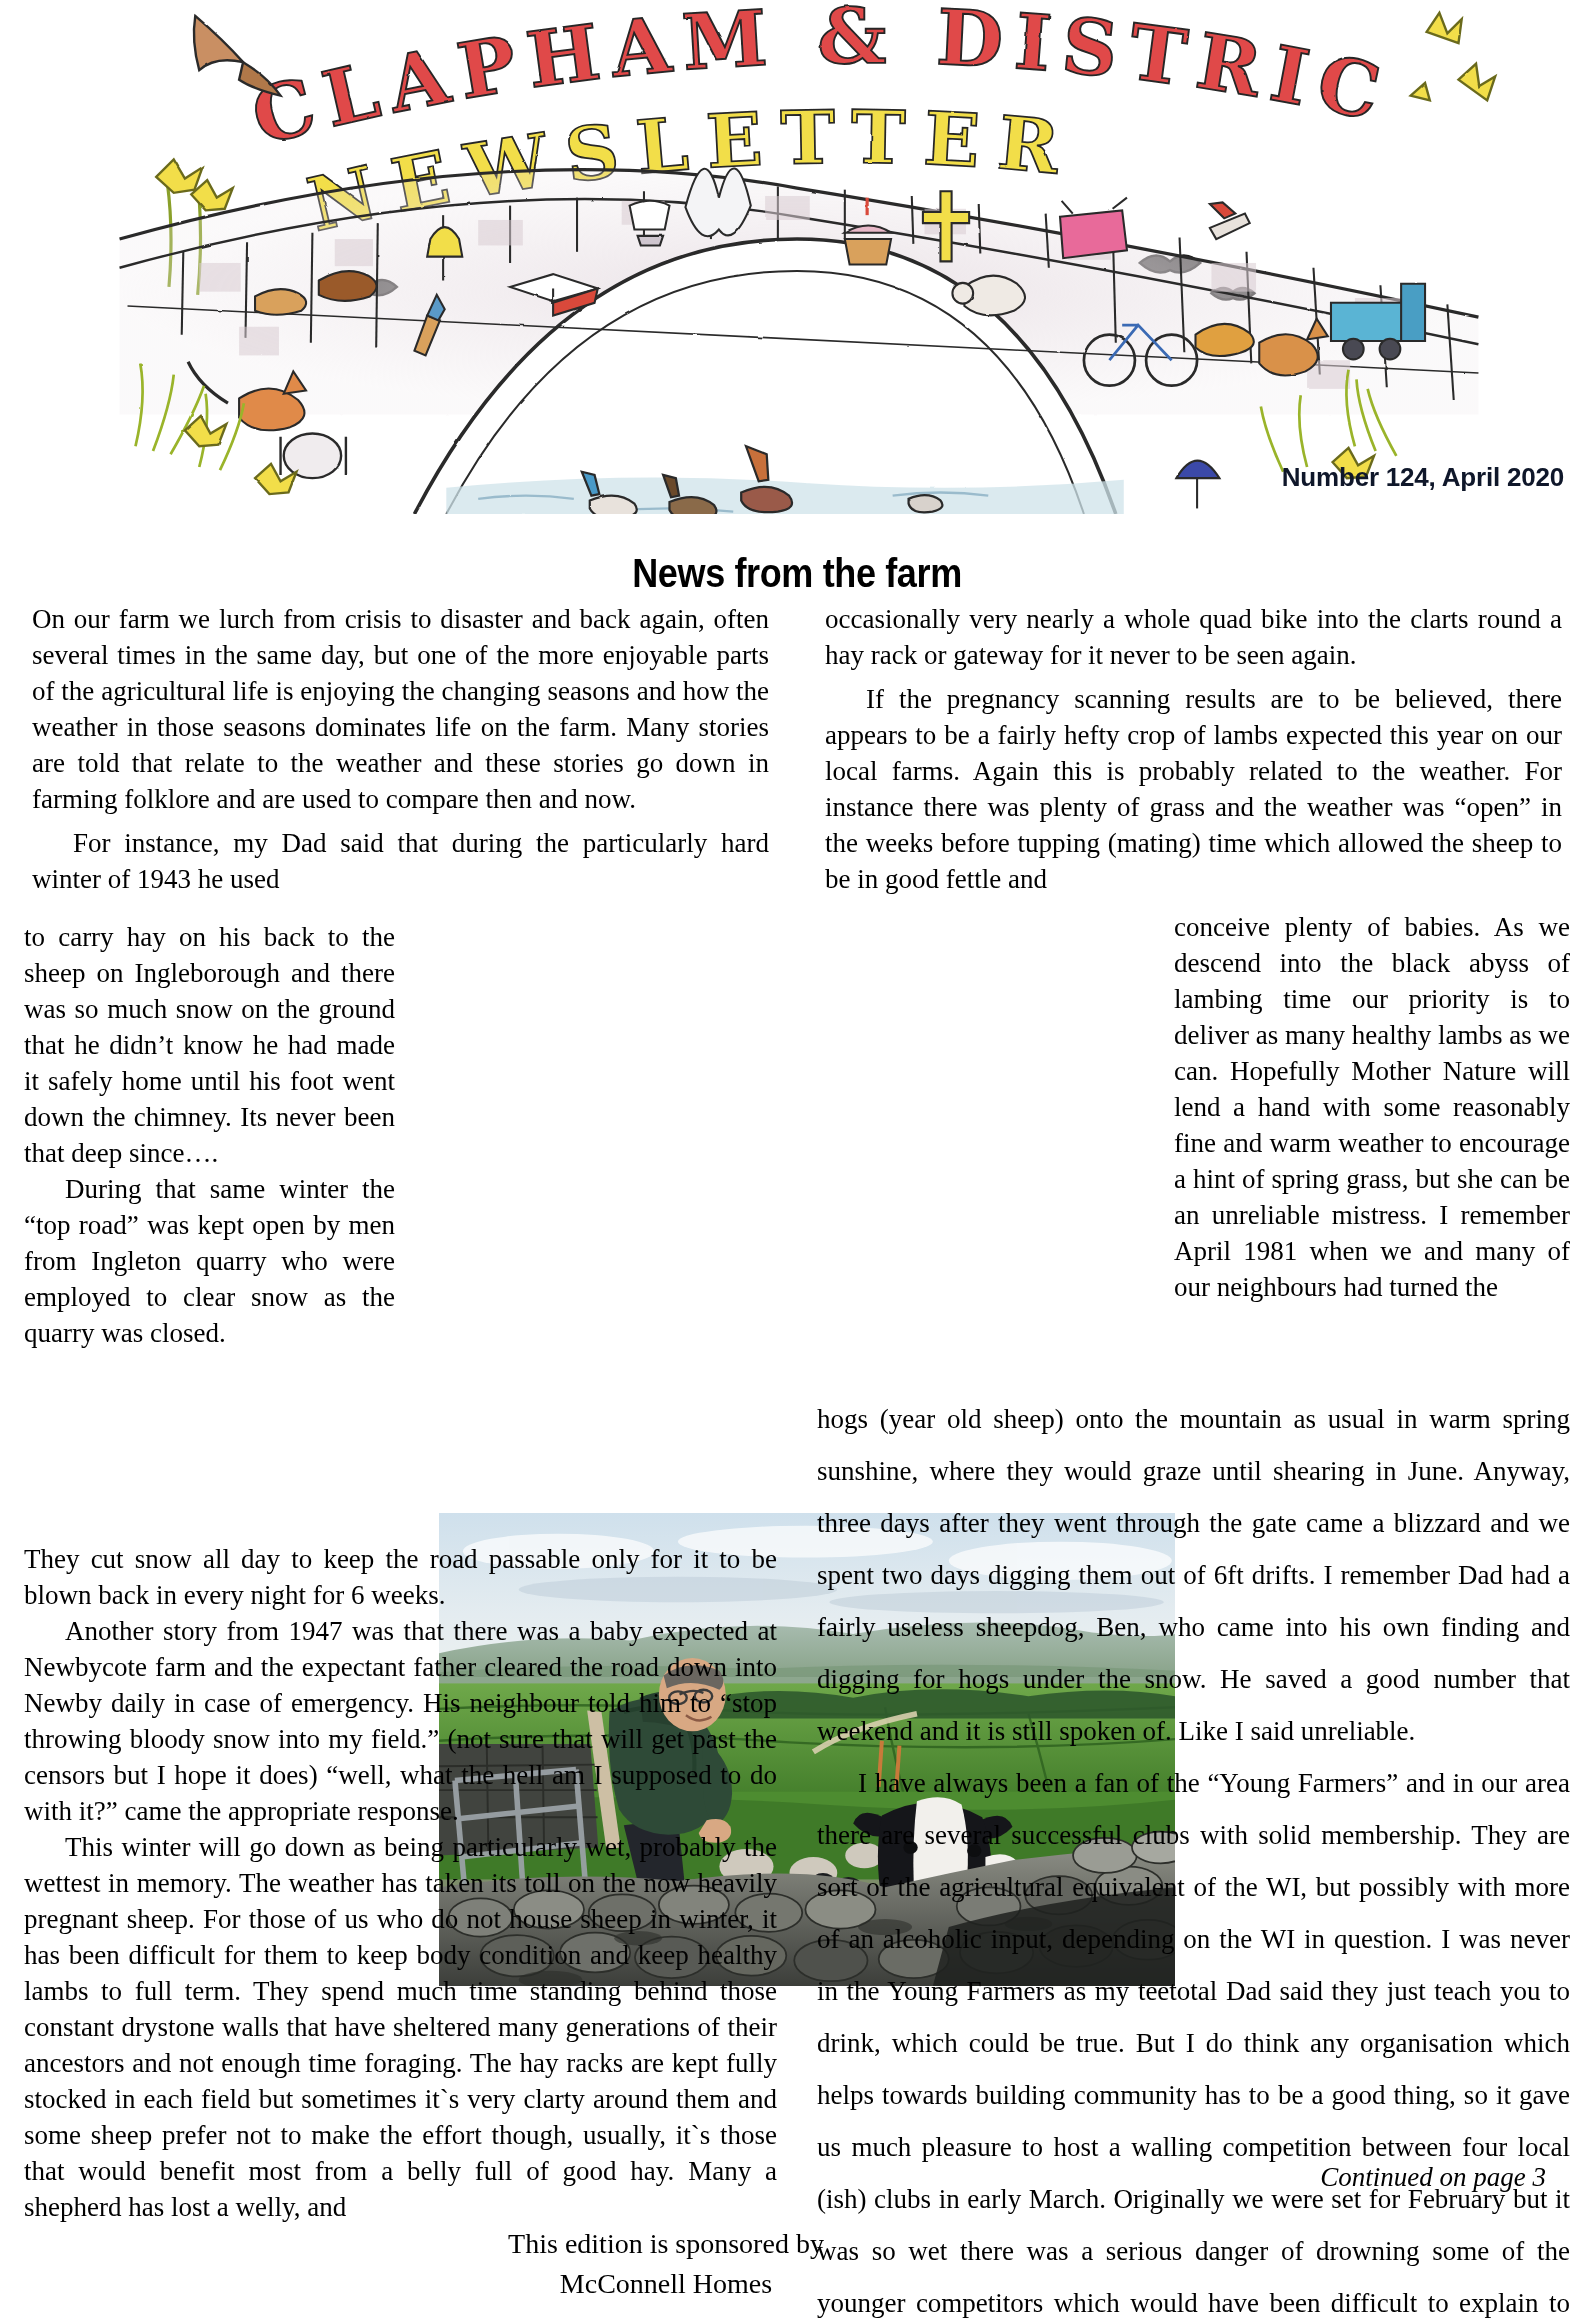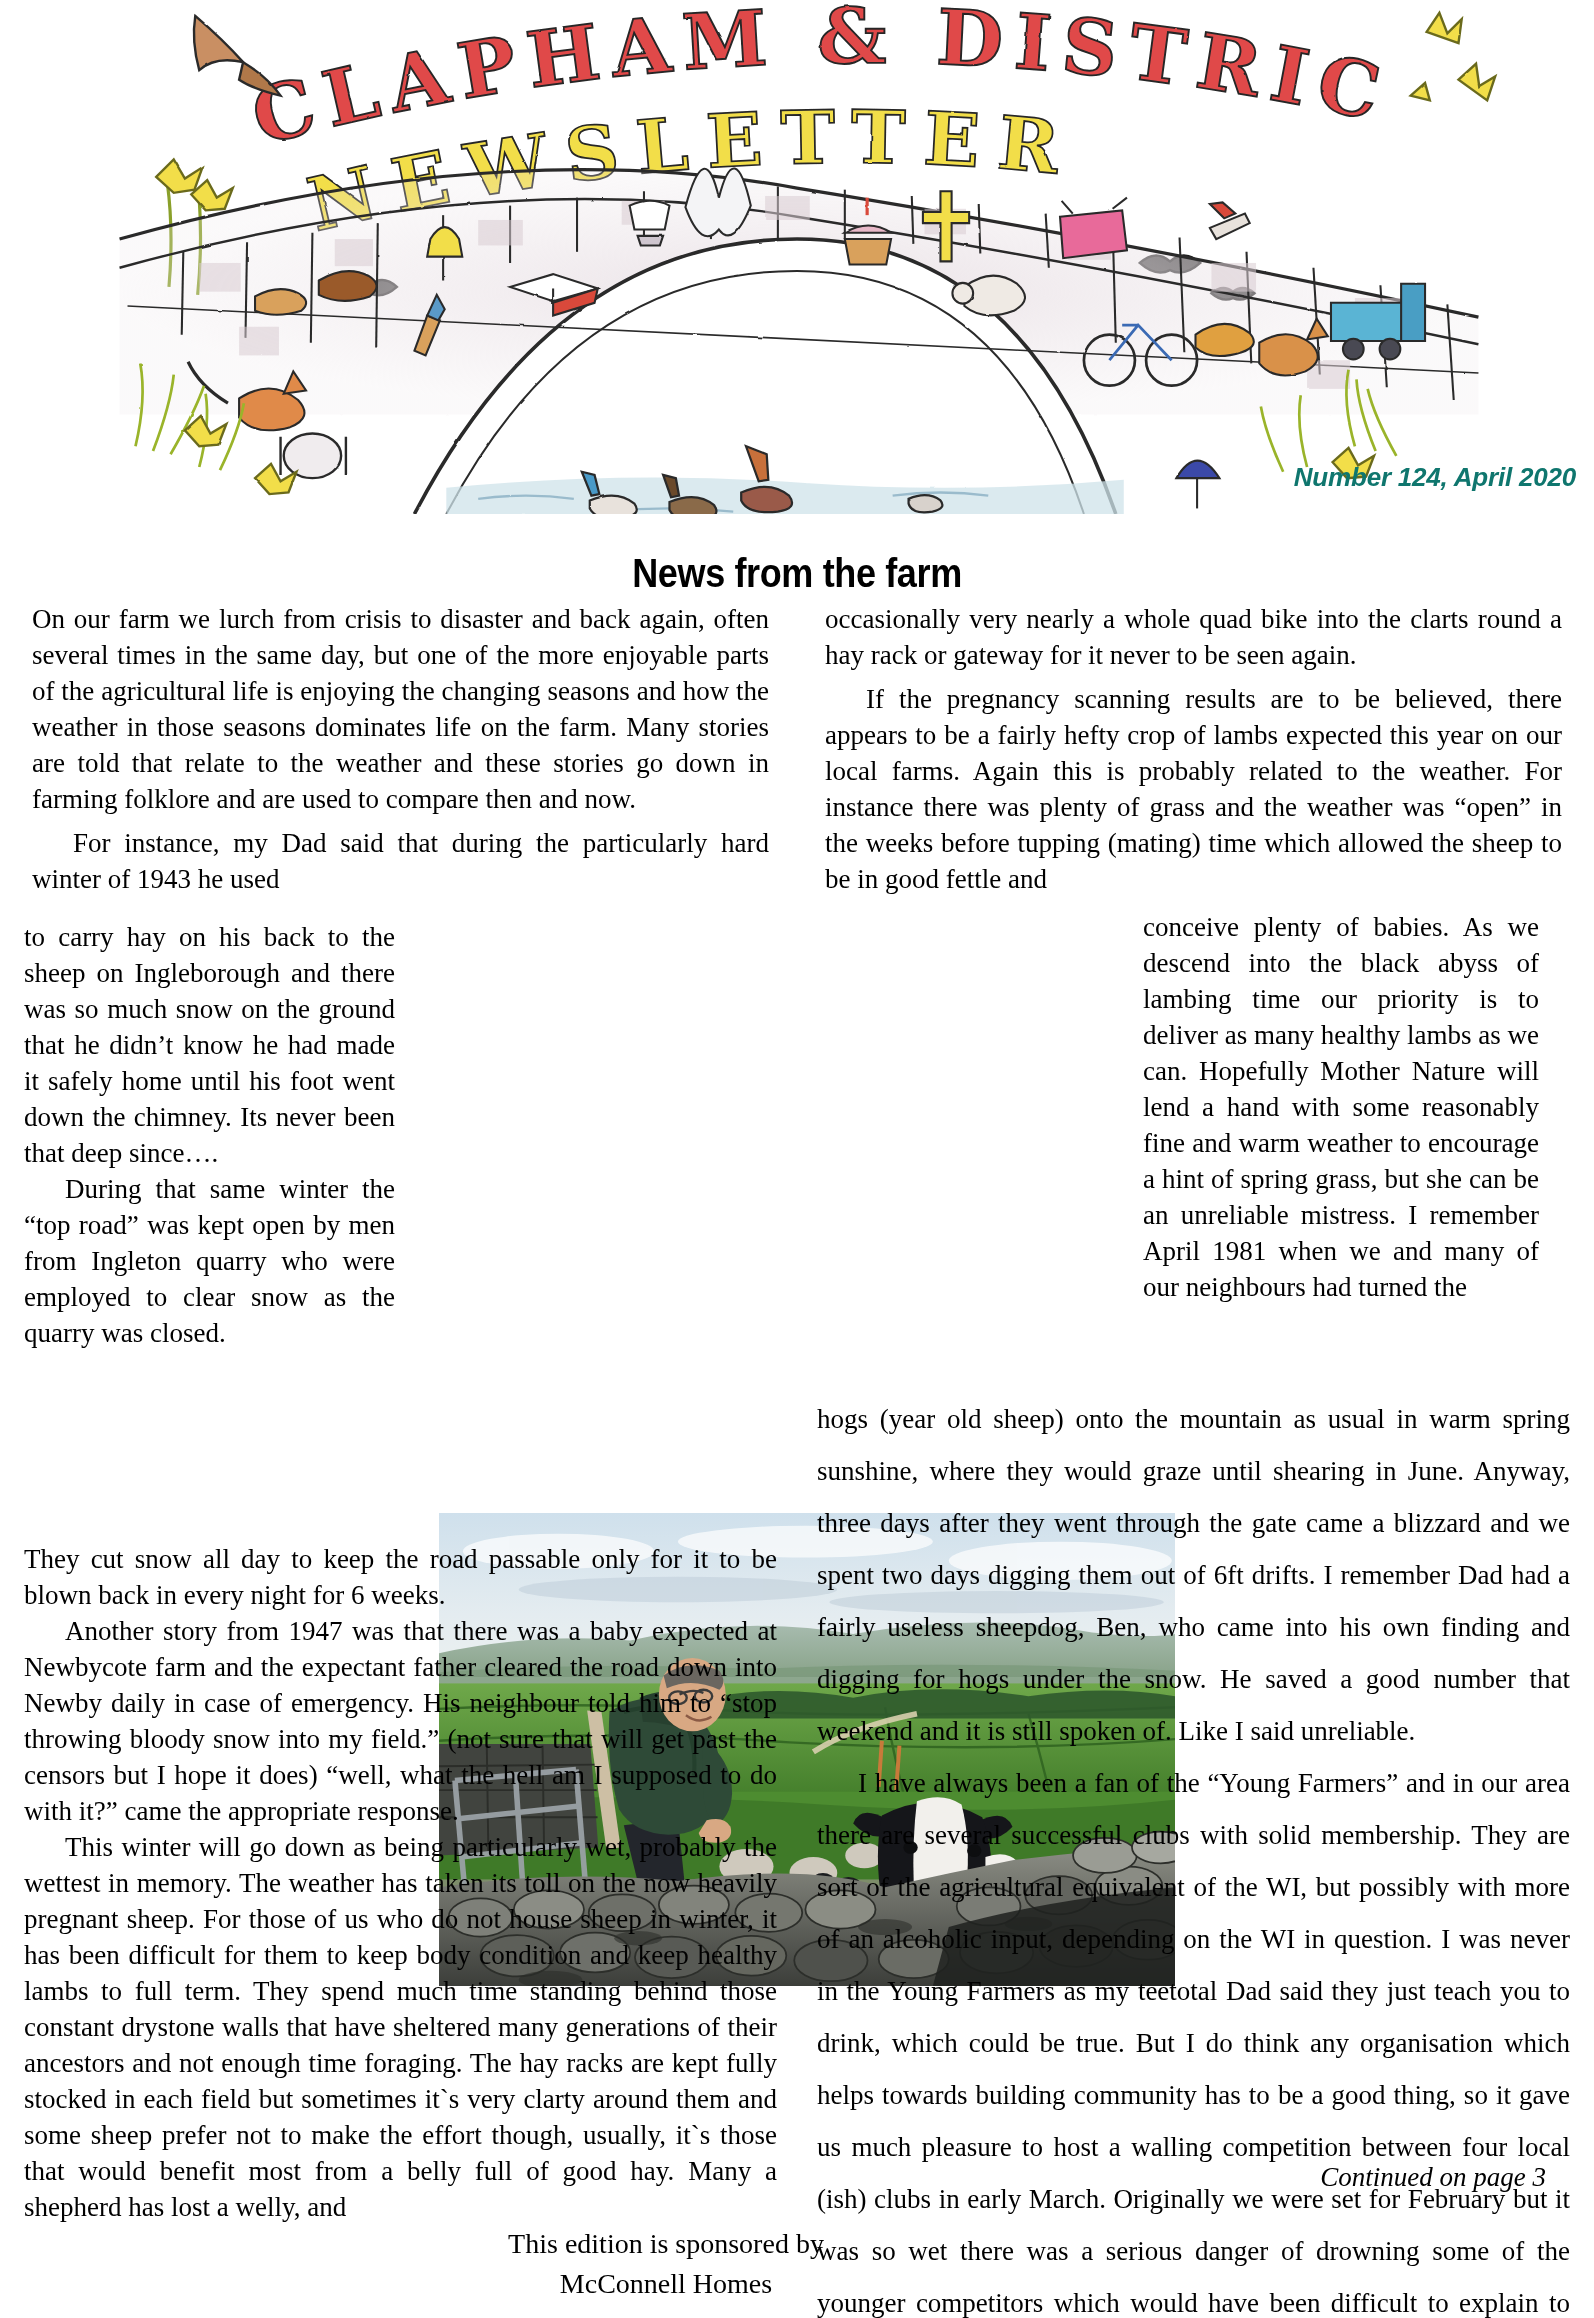--- a/index.html
+++ b/index.html
@@ -23,29 +23,28 @@
   
   .masthead {
     position: absolute;
     left: 0; top: 0;
     width: 1594px;
     height: 514px;
   }
   .masthead-art { position: absolute; left: 0; top: 0; width: 1594px; height: 514px; }
   .issue-line {
     position: absolute;
-    right: 18px;
+    right: 30px;
     top: 462px;
     font-family: "Liberation Sans", "DejaVu Sans", sans-serif;
     font-weight: bold;
     font-size: 26px;
     letter-spacing: -0.2px;
-    color: #0f766e;
+    color: #0f172a;
     white-space: nowrap;
-    font-style: italic;
   }
 
   
   .headline {
     position: absolute;
     left: 0;
     top: 524px;
     width: 1594px;
     text-align: center;
     font-family: "Liberation Sans", "DejaVu Sans", sans-serif;
@@ -87,21 +86,21 @@
     width: 371px;
     font-size: 27px;
     line-height: 36px;
     text-align: justify;
   }
   .wrap-left p { margin: 0; }
   .wrap-left p.ind { text-indent: 41px; }
 
   .wrap-right {
     position: absolute;
-    left: 1119px;
+    left: 1150px;
     top: 316px;
     width: 396px;
     font-size: 27px;
     line-height: 36px;
     text-align: justify;
   }
   .wrap-right p { margin: 0; }
 
   
   .below-left {

